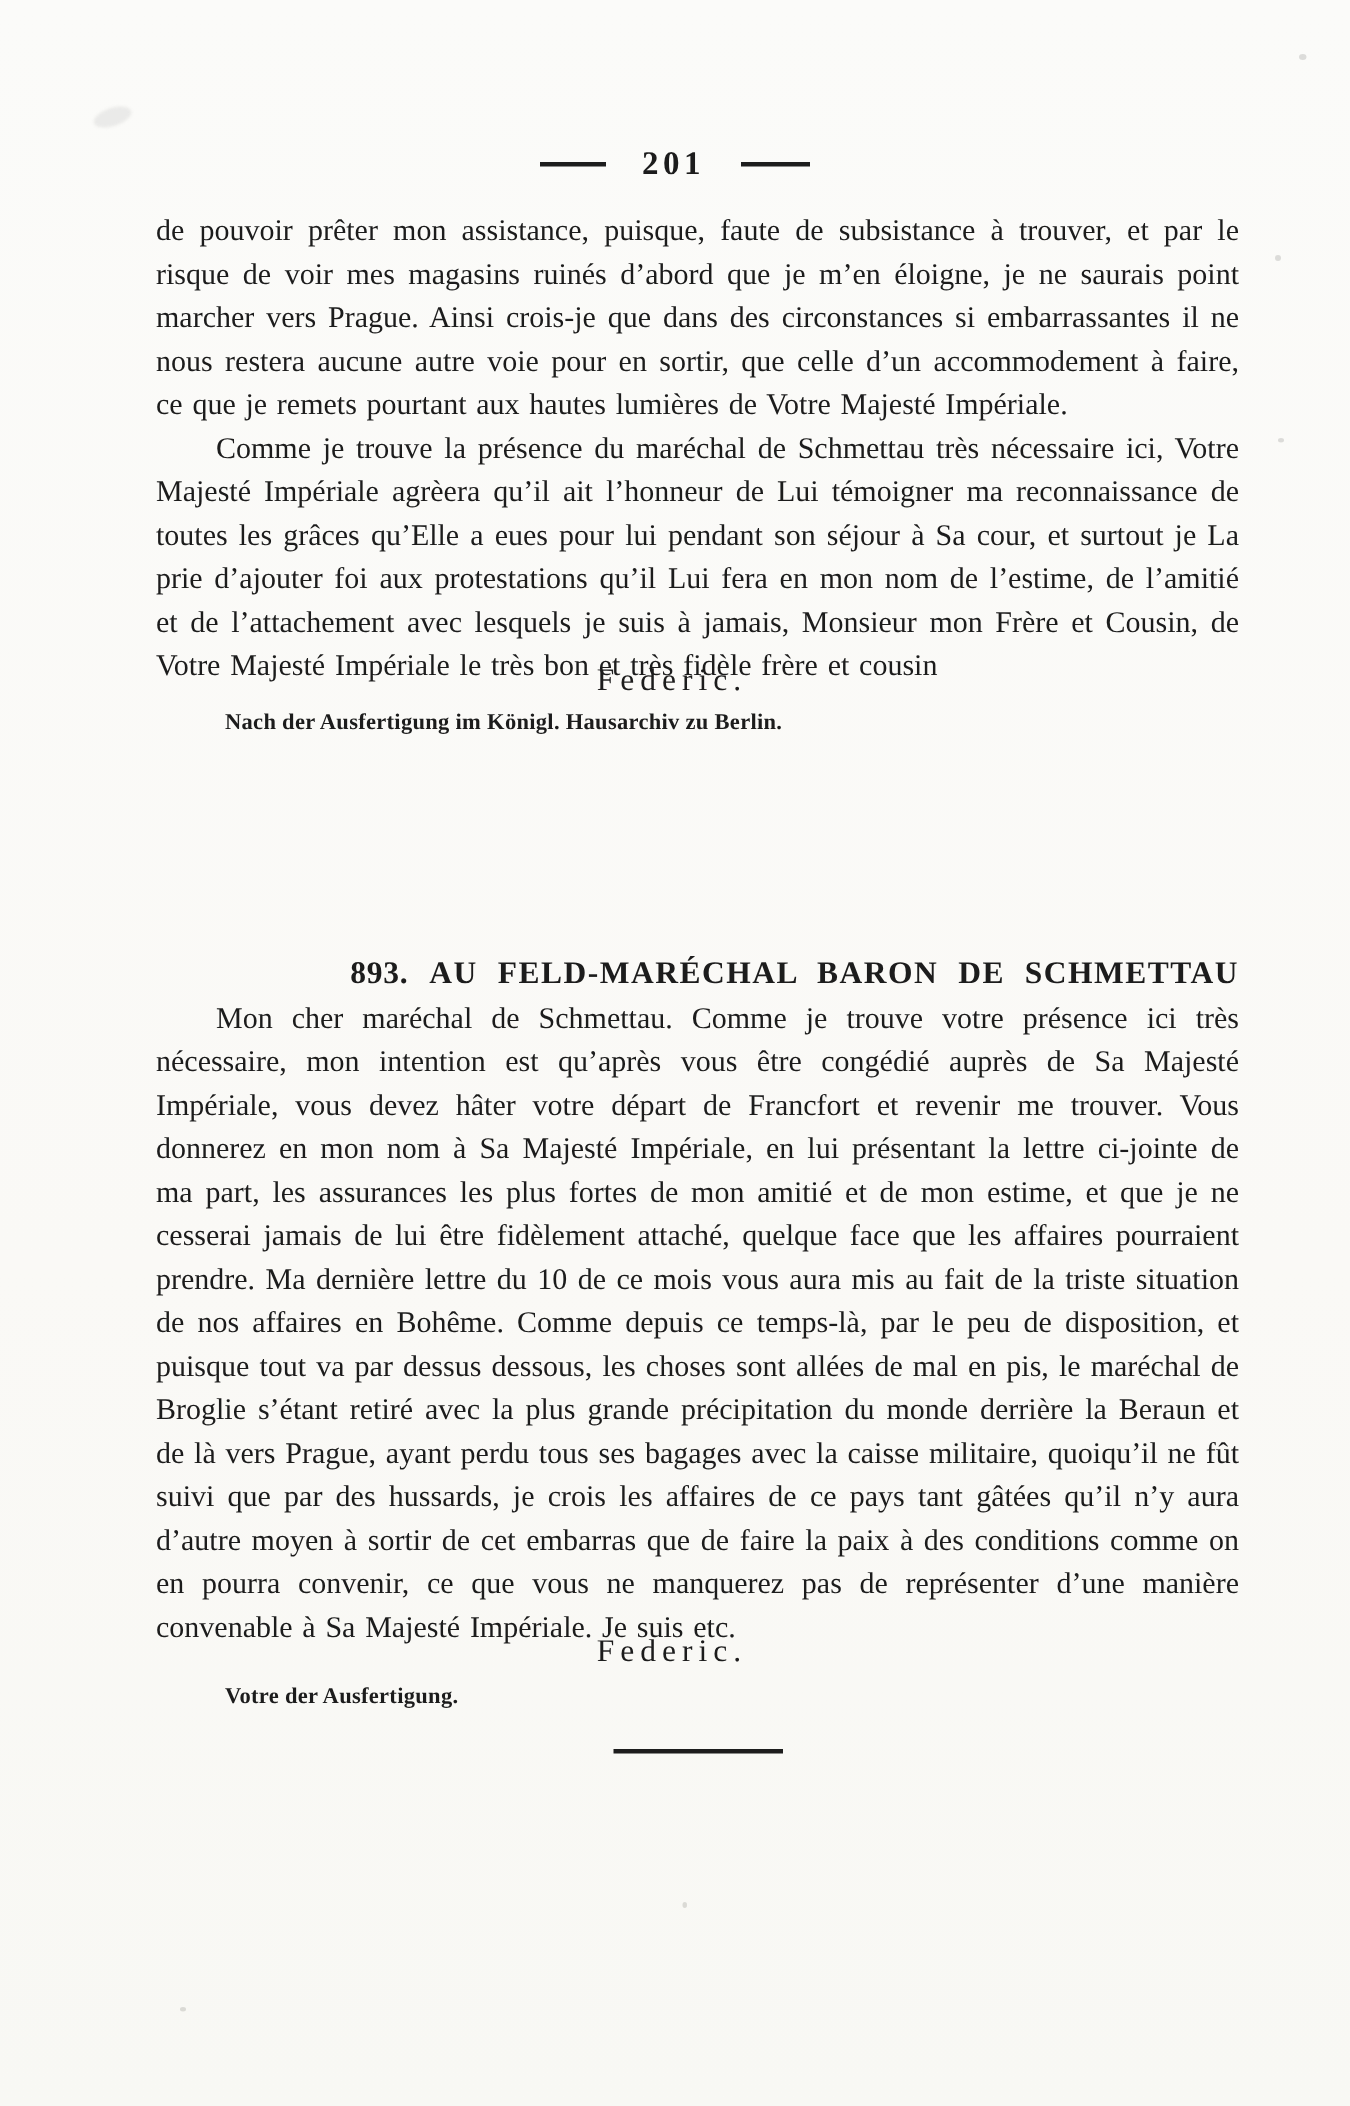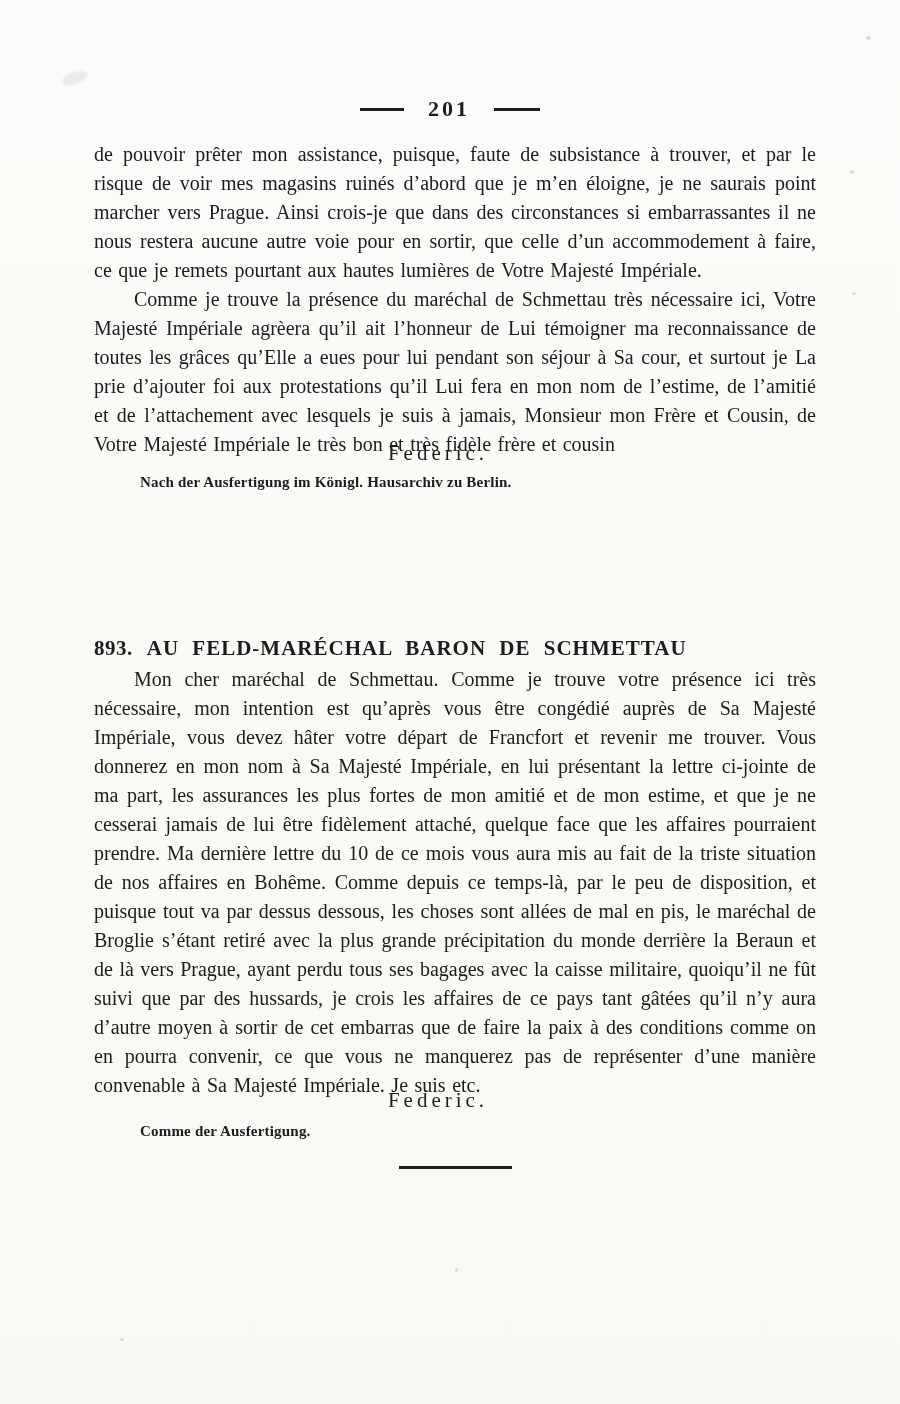--- a/index.html
+++ b/index.html
@@ -18,21 +18,21 @@
     position: absolute; top: 96px; left: 0; width: 100%;
     display: flex; align-items: center; justify-content: center; gap: 24px;
   }
   .pagenum {
     font-size: 22px; letter-spacing: 3px; font-weight: 600;
   }
   .dash { width: 46px; height: 3px; background: #1d1d1d; }
   .dash.left { width: 44px; }
 
   
-  .letter-block { position: absolute; left: 94px; width: 722px; }
+  .letter-block { position: absolute; left: 104px; width: 722px; }
   #letter1 { top: 140px; }
   #letter2 { top: 632px; }
 
   p.body-par {
     margin: 0;
     font-size: 20px; line-height: 29px;
     text-align: justify; word-spacing: 1.5px;
   }
   .indent { text-indent: 40px; }
 
@@ -44,21 +44,21 @@
   #letter1 .signature { margin-top: -24px; transform: translateY(6px); }
   #letter2 .signature { margin-top: -12px; }
 
   .footnote {
     font-size: 15px; font-weight: 600; letter-spacing: 0.2px;
     margin: 14px 0 0 46px;
   }
   #letter2 .footnote { margin-top: 10px; }
 
   .heading {
-    text-align: left; font-size: 21px; font-weight: 600;
+    text-align: right; font-size: 21px; font-weight: 600;
     letter-spacing: 1px; word-spacing: 7px; line-height: 33px;
     margin: 0;
   }
   .heading .letter-number { font-weight: 600; margin-right: 14px; letter-spacing: 0.5px; }
 
   .dateline {
     margin: 13px 0 8px 0;
     text-align: right; padding-right: 34px;
     font-size: 18px;
   }
@@ -94,21 +94,21 @@
     <p class="signature">Federic.</p>
     <p class="footnote">Nach der Ausfertigung im Königl. Hausarchiv zu Berlin.</p>
   </div>
 
   <div class="letter-block" id="letter2">
     <p class="heading">
       <span class="letter-number">893.</span><span>AU FELD-MARÉCHAL BARON DE SCHMETTAU</span>
     </p>
     <p class="body-par indent">Mon cher maréchal de Schmettau. Comme je trouve votre présence ici très nécessaire, mon intention est qu’après vous être congédié auprès de Sa Majesté Impériale, vous devez hâter votre départ de Francfort et revenir me trouver. Vous donnerez en mon nom à Sa Majesté Impériale, en lui présentant la lettre ci-jointe de ma part, les assurances les plus fortes de mon amitié et de mon estime, et que je ne cesserai jamais de lui être fidèlement attaché, quelque face que les affaires pourraient prendre. Ma dernière lettre du 10 de ce mois vous aura mis au fait de la triste situation de nos affaires en Bohême. Comme depuis ce temps-là, par le peu de disposition, et puisque tout va par dessus dessous, les choses sont allées de mal en pis, le maréchal de Broglie s’étant retiré avec la plus grande précipitation du monde derrière la Beraun et de là vers Prague, ayant perdu tous ses bagages avec la caisse militaire, quoiqu’il ne fût suivi que par des hussards, je crois les affaires de ce pays tant gâtées qu’il n’y aura d’autre moyen à sortir de cet embarras que de faire la paix à des conditions comme on en pourra convenir, ce que vous ne manquerez pas de représenter d’une manière convenable à Sa Majesté Impériale. Je suis etc.</p>
     <p class="signature">Federic.</p>
-    <p class="footnote">Comme der Ausfertigung.</p>
+    <p class="footnote">Votre der Ausfertigung.</p>
     <div class="end-rule"></div>
   </div>
 
   <div class="smudge" style="left:62px; top:72px;"></div>
   <span class="speck" style="left:866px; top:36px; width:5px; height:4px;"></span>
   <span class="speck" style="left:850px; top:170px; width:4px; height:4px;"></span>
   <span class="speck" style="left:852px; top:292px; width:4px; height:3px;"></span>
   <span class="speck" style="left:455px; top:1268px; width:3px; height:4px;"></span>
   <span class="speck" style="left:120px; top:1338px; width:4px; height:3px;"></span>
 

